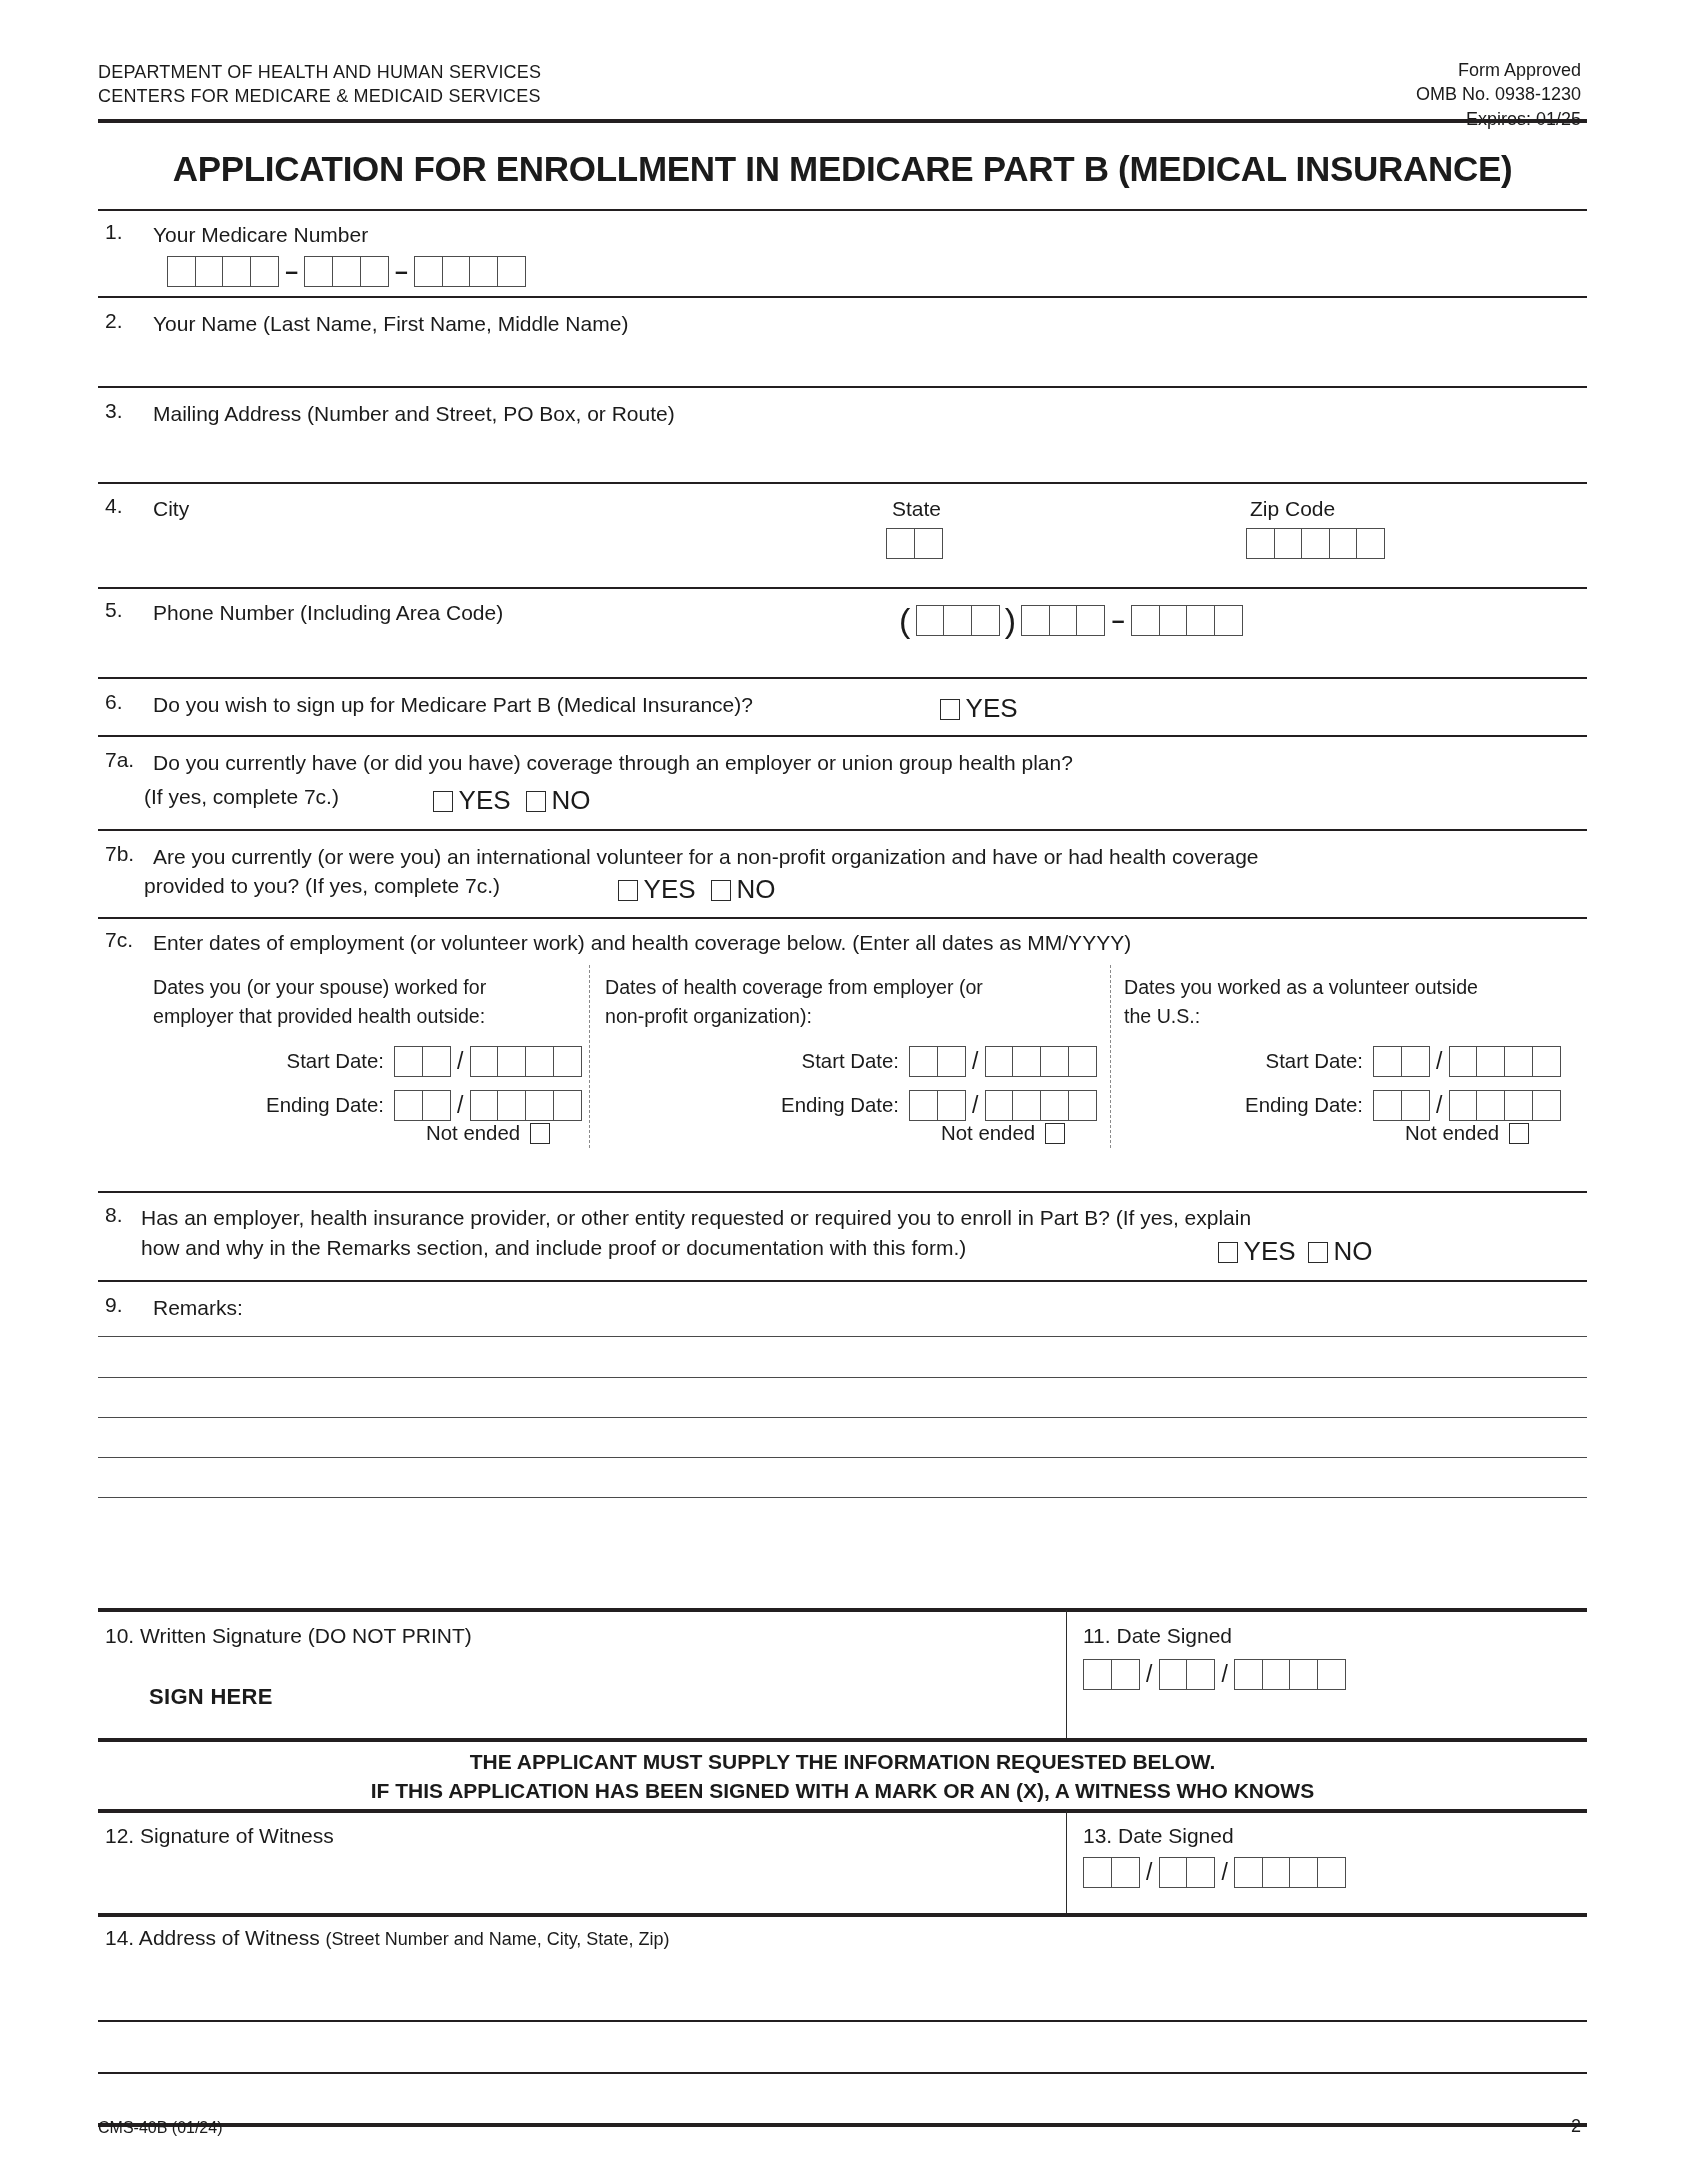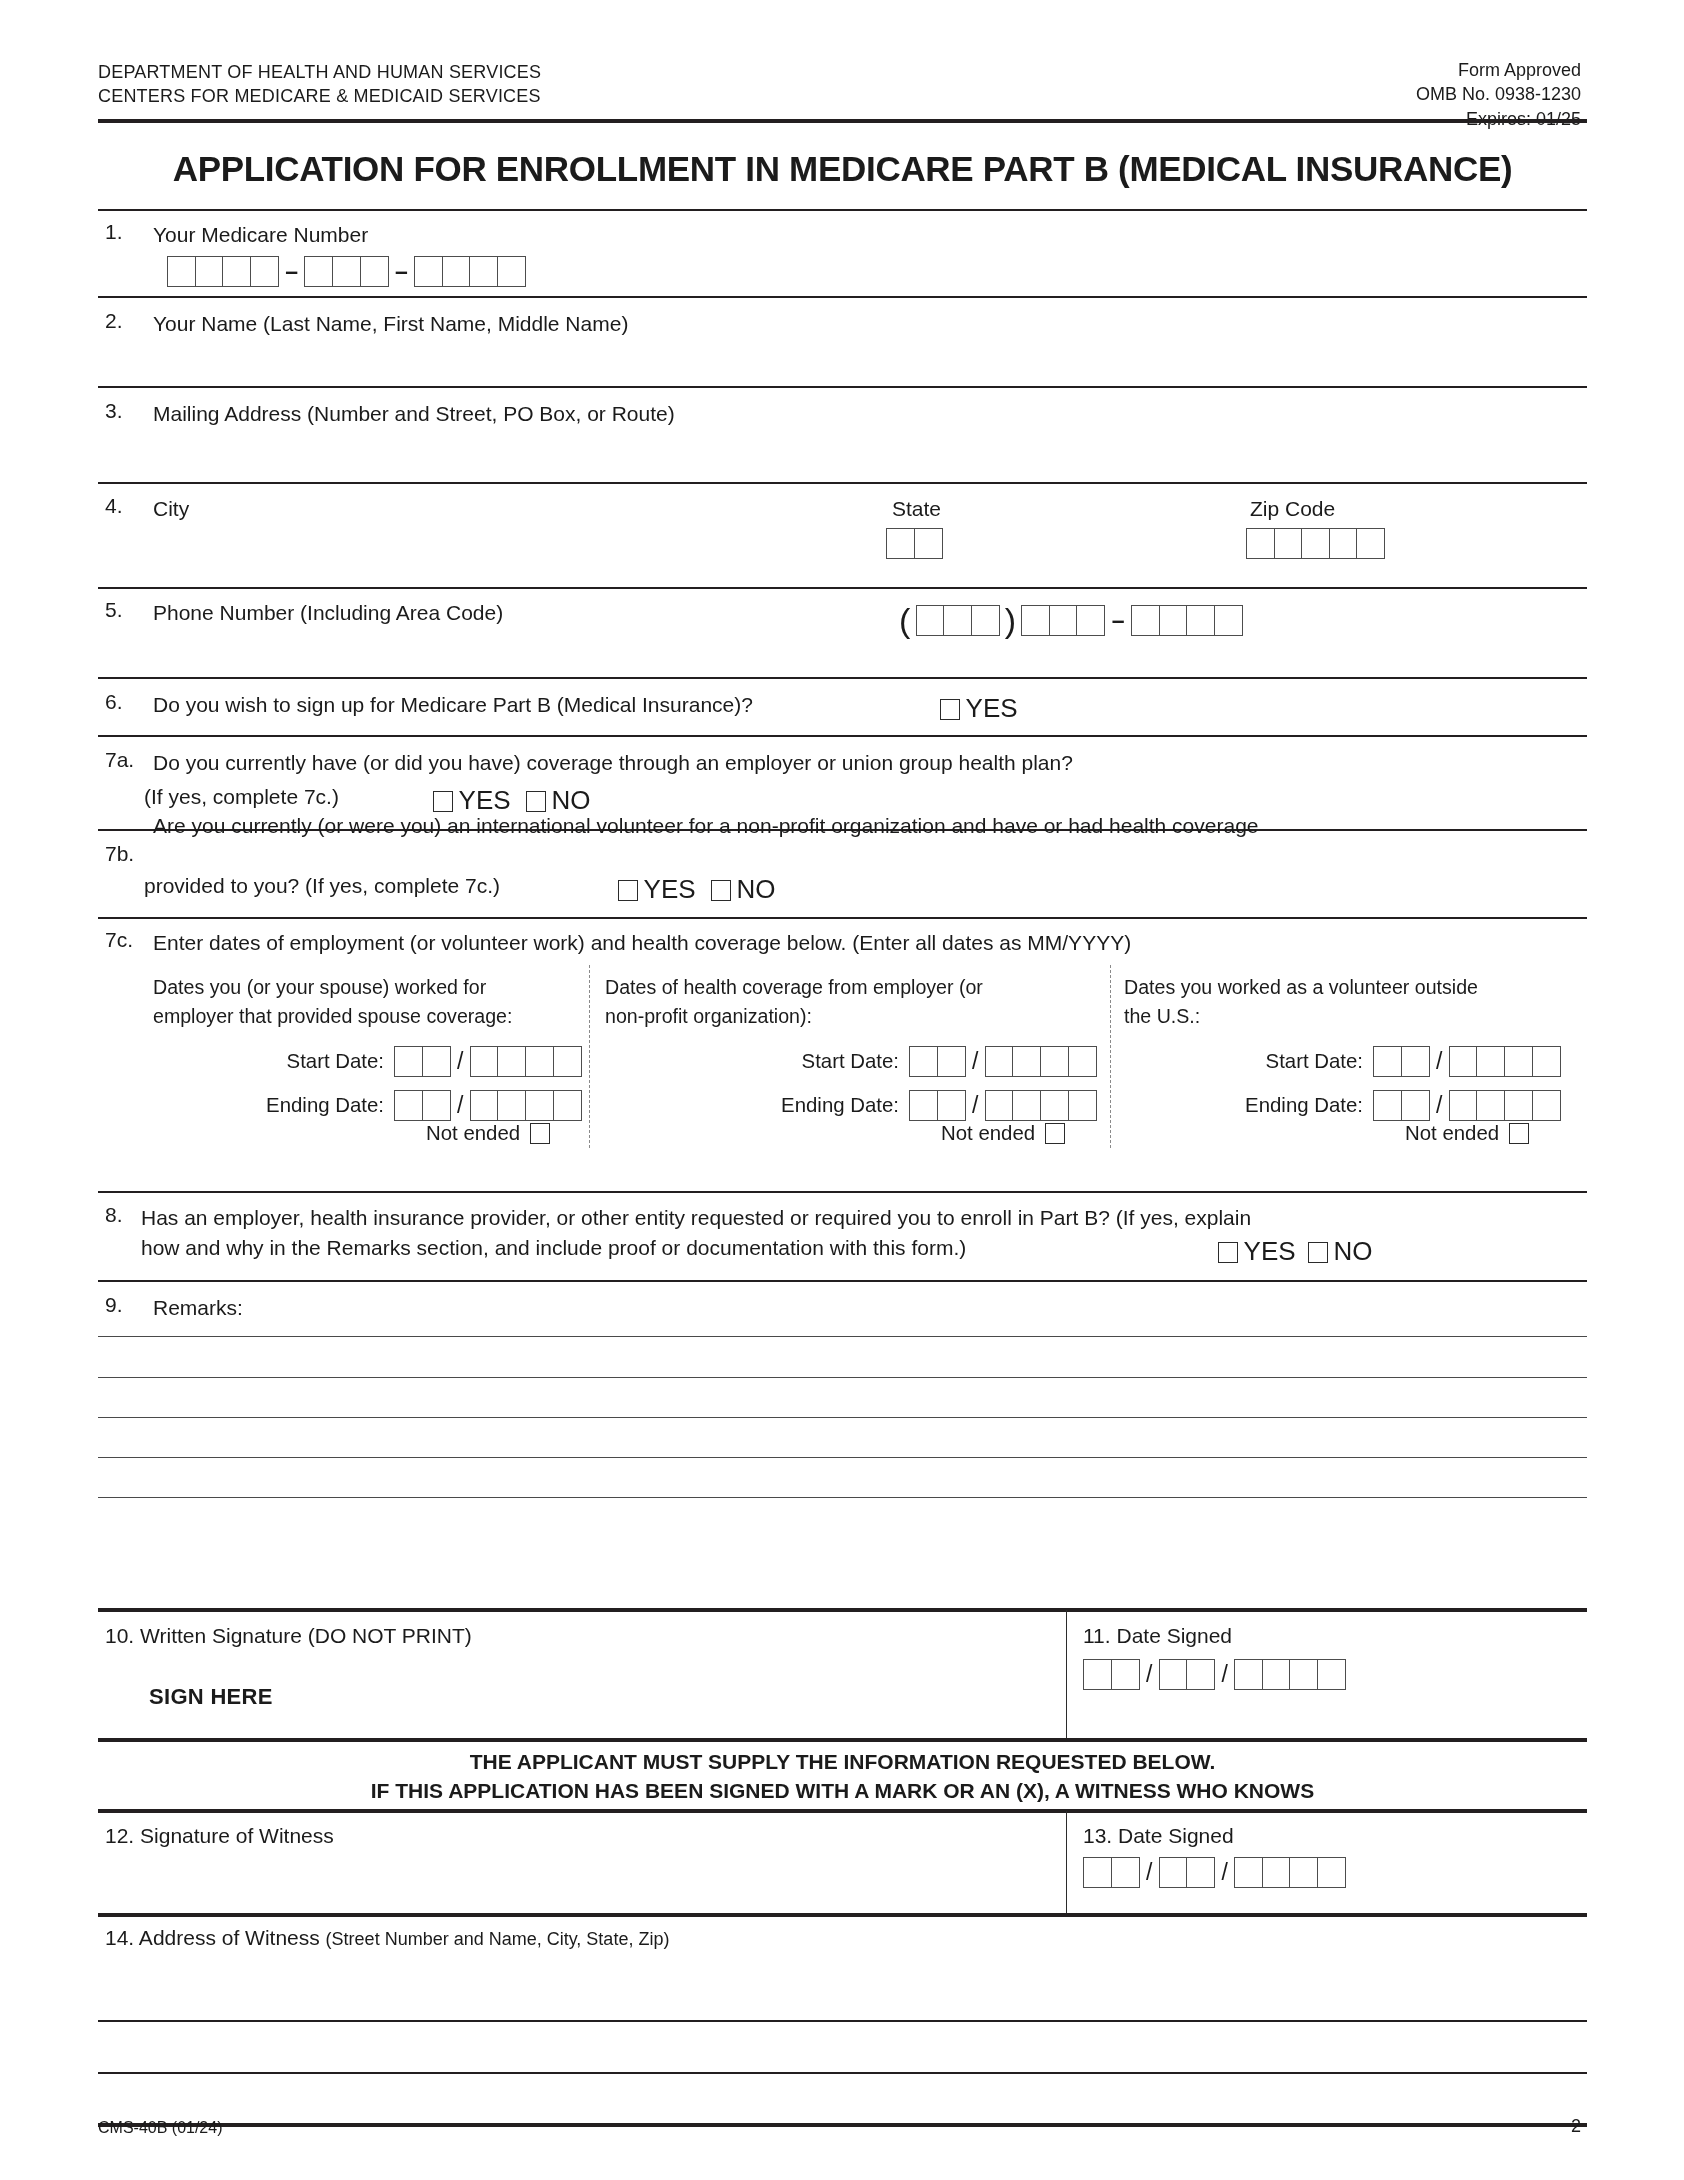--- a/index.html
+++ b/index.html
@@ -314,39 +314,39 @@
   <div class="fld" style="left:144px; top:782px;">(If yes, complete 7c.)</div>
   <div class="fld" style="left:433px; top:782px;">
     <span class="cbx"></span><span class="cbl">YES</span>
   </div>
   <div class="fld" style="left:526px; top:782px;">
     <span class="cbx"></span><span class="cbl">NO</span>
   </div>
   <div class="rule" style="top:829px;"></div>
 
   <div class="num" style="left:105px; top:842px;">7b.</div>
-  <div class="fld" style="left:153px; top:811px;">Are you currently (or were you) an international volunteer for a non-profit organization and have or had health coverage</div>
+  <div class="fld" style="left:153px; top:842px;">Are you currently (or were you) an international volunteer for a non-profit organization and have or had health coverage</div>
   <div class="fld" style="left:144px; top:871px;">provided to you? (If yes, complete 7c.)</div>
   <div class="fld" style="left:618px; top:871px;">
     <span class="cbx"></span><span class="cbl">YES</span>
   </div>
   <div class="fld" style="left:711px; top:871px;">
     <span class="cbx"></span><span class="cbl">NO</span>
   </div>
   <div class="rule" style="top:917px;"></div>
 
   <div class="num" style="left:105px; top:928px;">7c.</div>
   <div class="fld" style="left:153px; top:928px;">Enter dates of employment (or volunteer work) and health coverage below. (Enter all dates as MM/YYYY)</div>
 
   <div class="col-div" style="left:589px; top:965px; height:183px;"></div>
   <div class="col-div" style="left:1110px; top:965px; height:183px;"></div>
 
   <div class="colhead" style="left:153px; top:973px; width:426px;">
     <div>Dates you (or your spouse) worked for</div>
-    <div>employer that provided spouse coverage:</div>
+    <div>employer that provided health outside:</div>
   </div>
   <div class="daterow" style="left:256px; top:1046px;">
     <span class="lbl" style="width:128px;">Start Date:</span>
     <span class="grp">
       <span class="bx"></span>
       <span class="bx"></span>
     </span>
     <span class="slash">/</span>
     <span class="grp">
       <span class="bx"></span>

